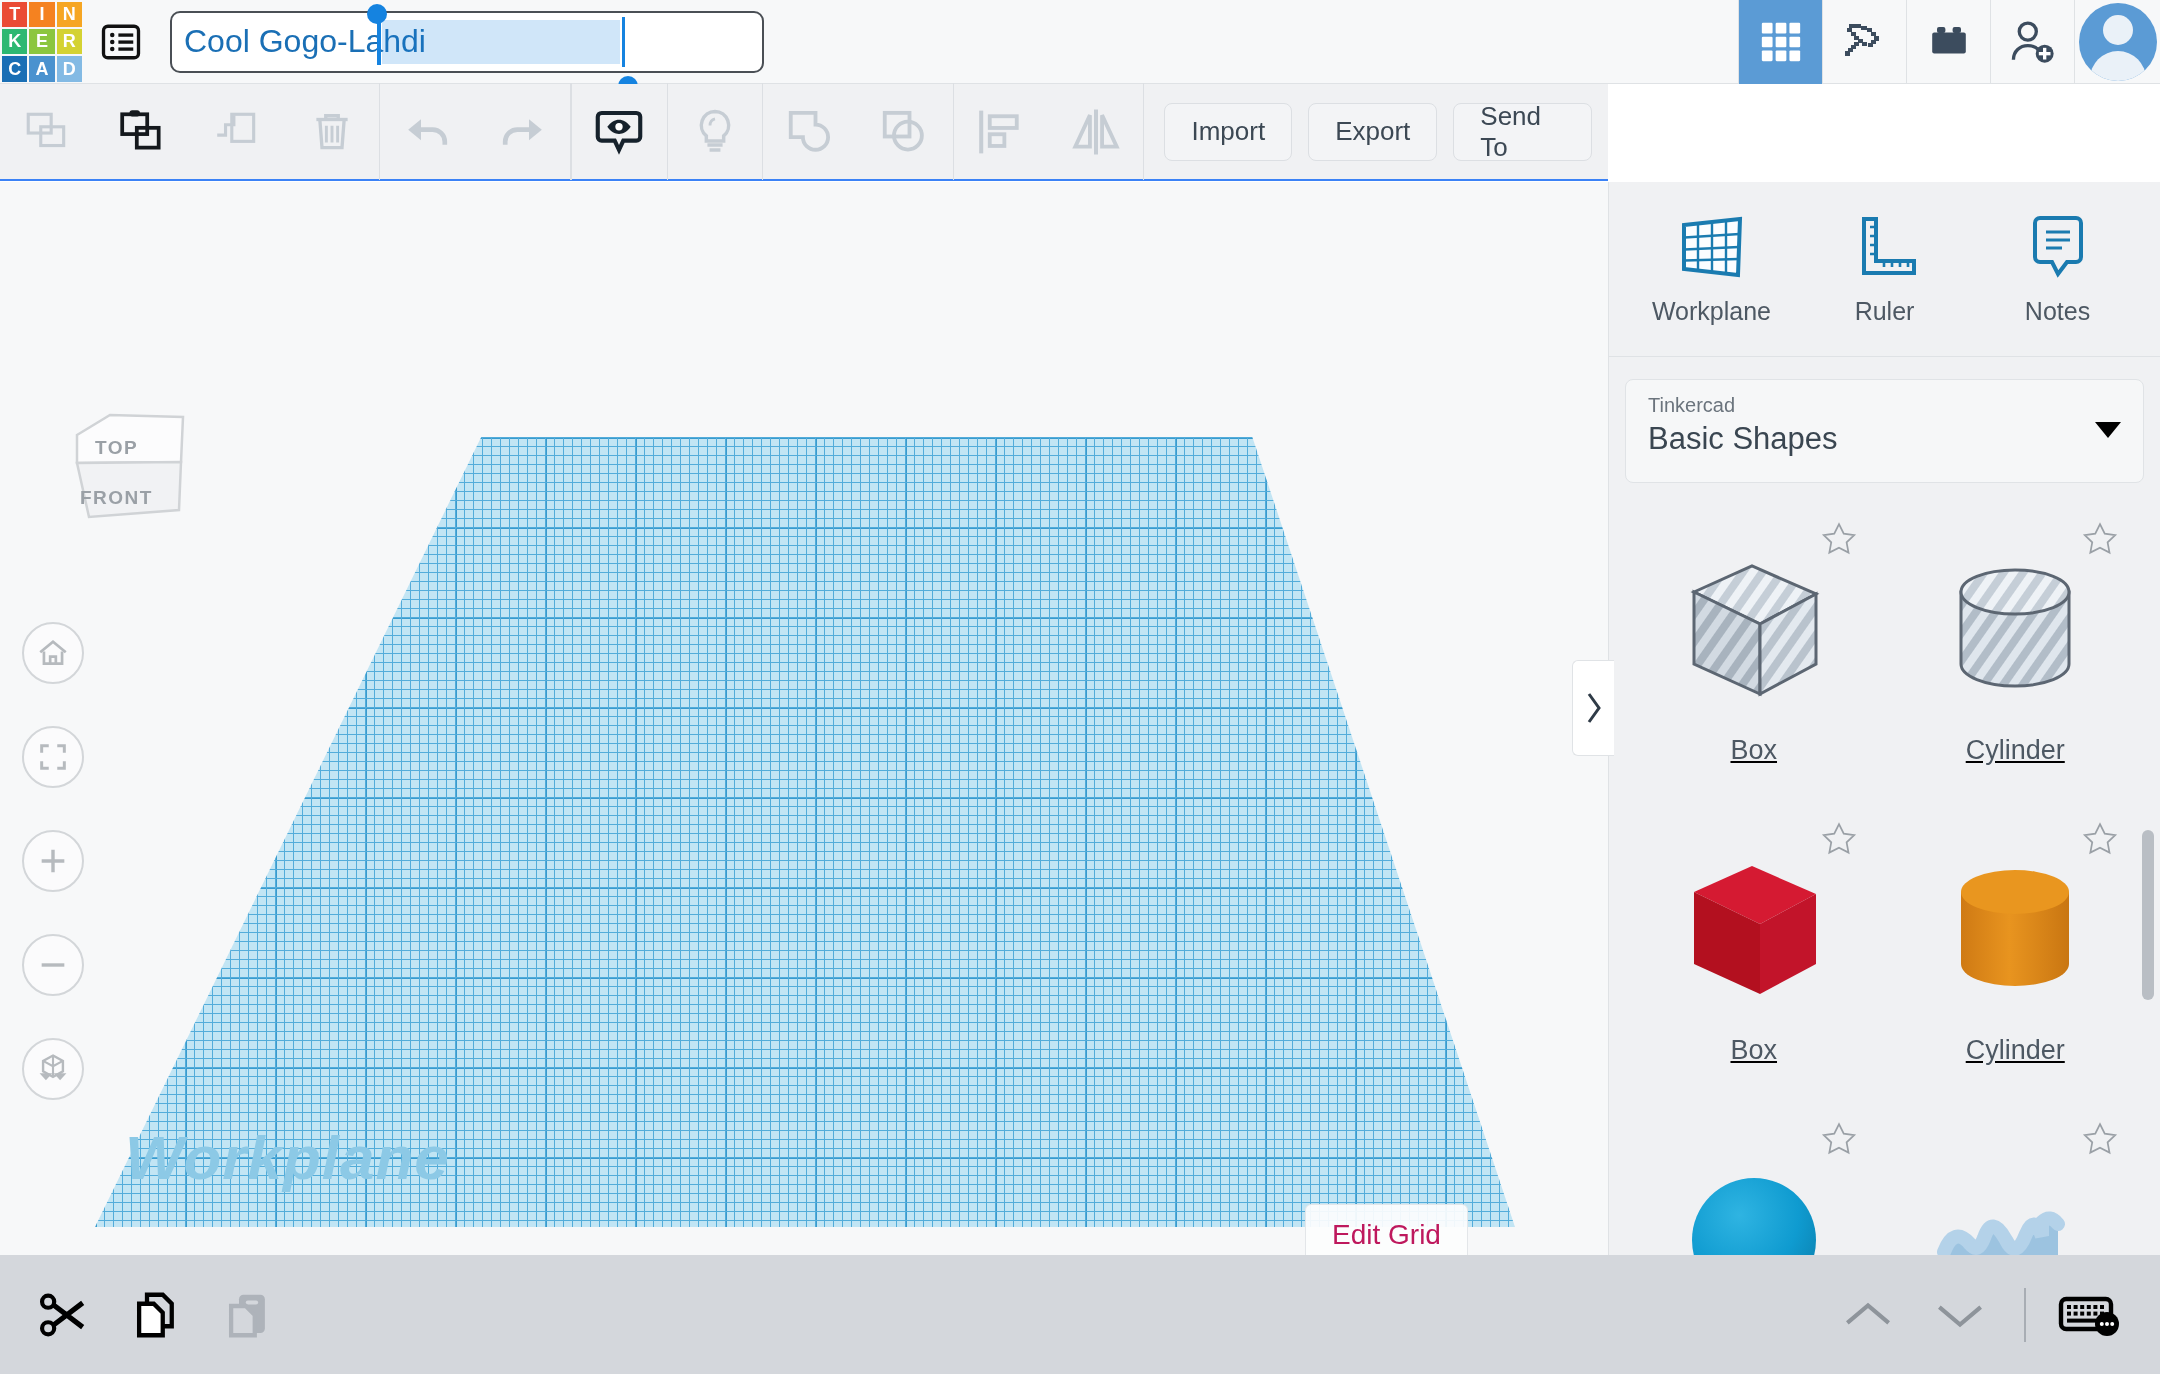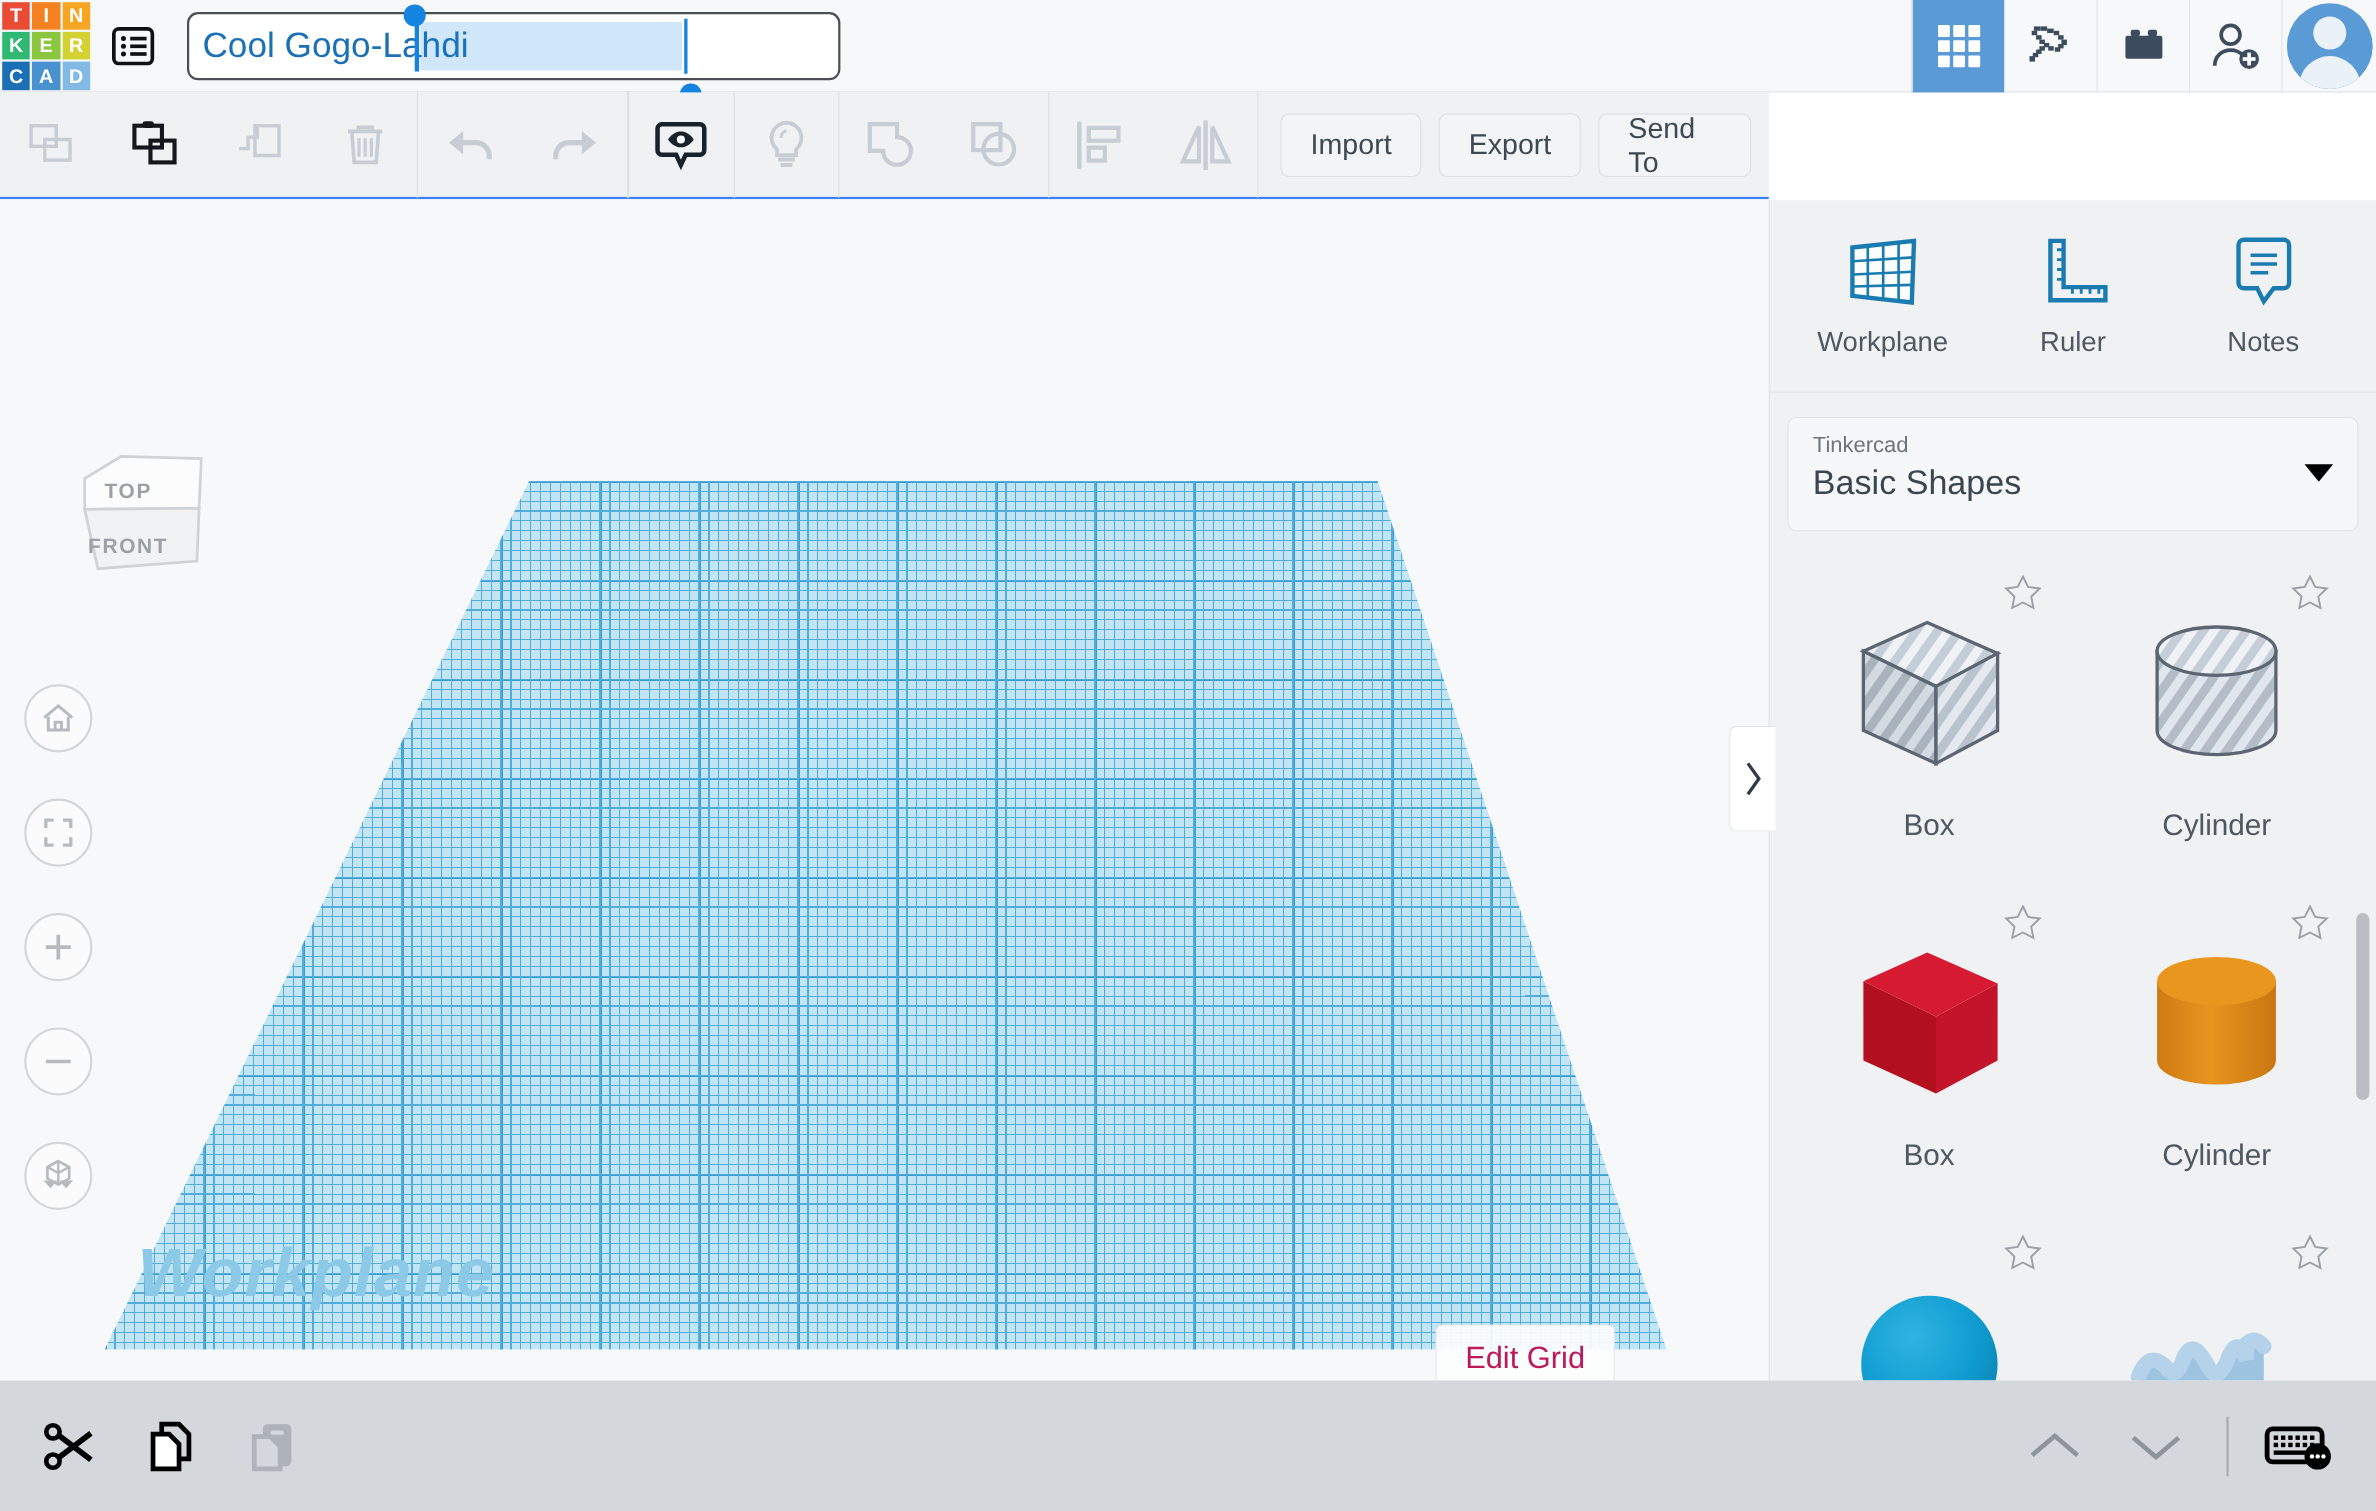--- a/index.html
+++ b/index.html
@@ -212,21 +212,21 @@
   .shapes {
     position: absolute; top: 318px; left: 0; right: 0; bottom: 0;
     overflow: hidden;
   }
   .shape-grid {
     display: grid; grid-template-columns: 1fr 1fr;
     padding: 6px 14px 0 14px;
   }
   .shape-cell {
     position: relative; height: 300px;
-    display: flex; flex-direction: column; align-items: center; justify-content: center;
+    display: flex; flex-direction: column; align-items: center; justify-content: center; text-decoration: underline;
   }
   .shape-star { position: absolute; right: 26px; top: 14px; }
   .shape-label { font-size: 27px; color: #4d5863; margin-top: 18px; }
   .shape-art { width: 170px; height: 170px; display: flex; align-items: center; justify-content: center; }
   .panel-scrollbar {
     position: absolute; right: 6px; top: 330px;
     width: 12px; height: 170px; border-radius: 6px; background: #b9bec4;
   }
 
   

